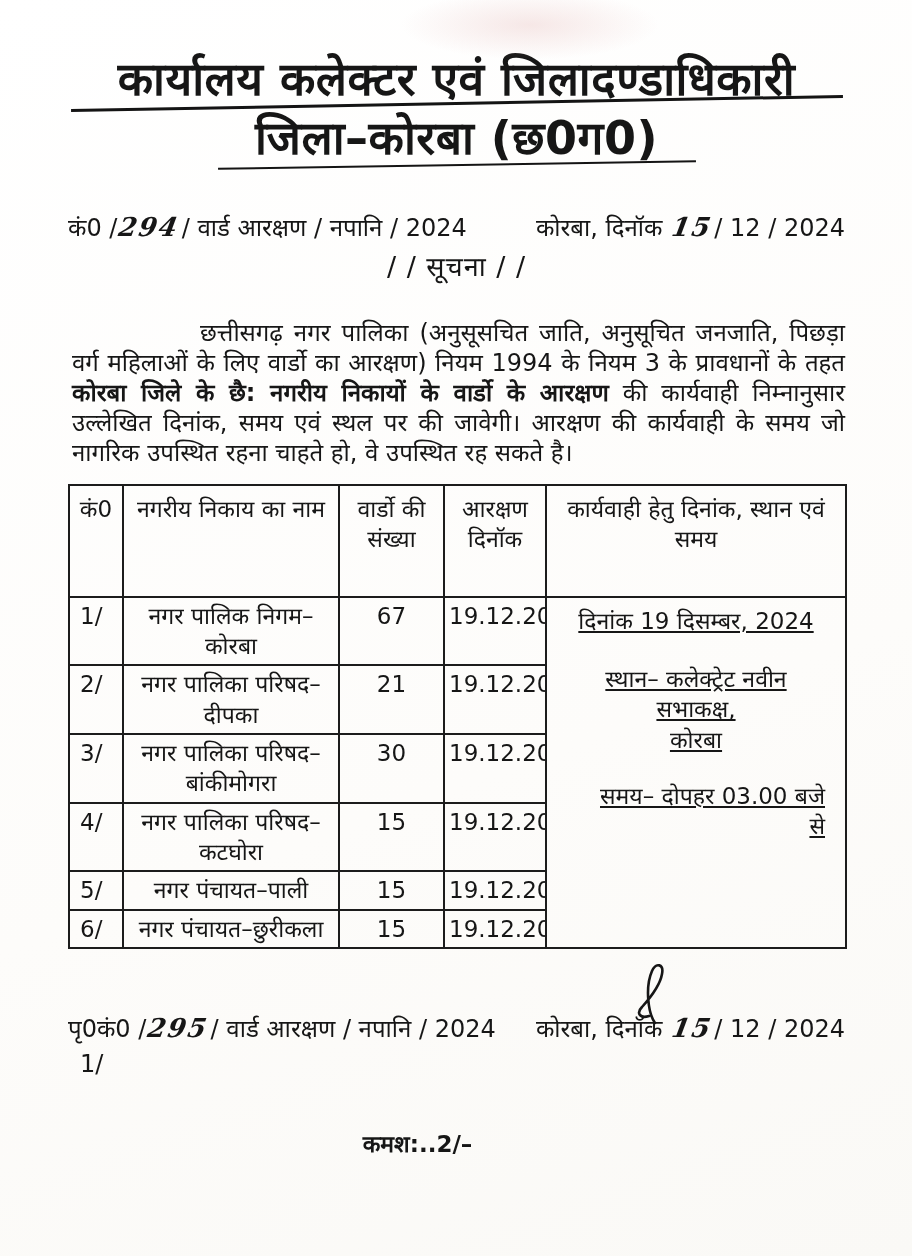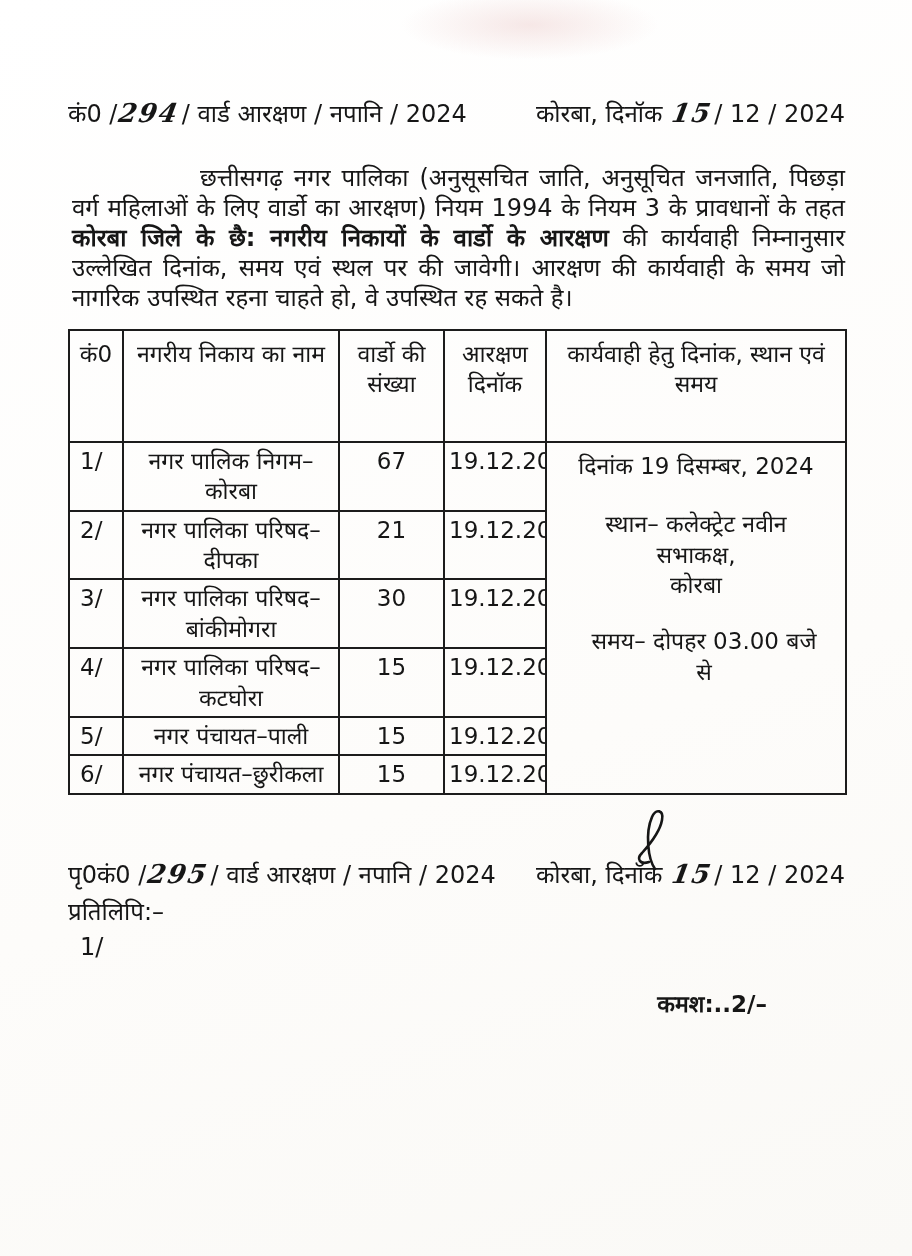--- a/index.html
+++ b/index.html
@@ -55,60 +55,67 @@
   .col-name{width:216px;}
   .col-wards{width:105px;}
   .col-date{width:102px;}
   .col-proc{width:300px;}
   td.sno{text-align:left;padding-left:10px;}
   tr.r1 td,tr.r2 td{height:67px;}
   tr.r3 td{height:62px;}
   tr.r4 td{height:55px;}
   tr.r5 td{height:30px;}
   tr.r6 td{height:32px;}
-  td.proc{padding:6px 20px;}
+  td.proc{padding:6px 20px;text-decoration:underline;}
   .proc-line1{text-align:center;margin-top:2px;}
   .proc-place{text-align:center;margin-top:28px;}
-  .proc-time{text-align:center;padding-left:16px;margin-top:26px;}
+  .proc-time{text-align:right;padding-left:16px;margin-top:26px;}
   
   .sig-block{
     width:330px;margin-left:auto;margin-right:8px;margin-top:10px;
     text-align:center;font-size:24px;line-height:31px;position:relative;
   }
   .sig-mark{display:block;margin:0 auto -16px auto;position:relative;left:-18px;}
   .sig-line1{position:relative;display:inline-block;}
   .sig-line3 .tick{vertical-align:middle;margin-right:-6px;}
   
   .footer-ref-row{display:flex;justify-content:space-between;align-items:baseline;margin-top:2px;font-size:24px;}
   .copy-label{font-size:24px;margin-top:4px;}
   .copy-item{display:flex;font-size:24px;margin-top:6px;}
   .copy-item .sno{width:125px;padding-left:12px;box-sizing:border-box;}
   .continuation{
-    text-align:right;padding-right:78px;margin-top:26px;
+    text-align:center;padding-right:78px;margin-top:49px;
     font-size:23px;font-weight:bold;
   }
 </style>
 </head>
 <body>
 
 <div class="page">
 
   <div class="smudge"></div>
 
+  <div class="doc-header">
+    <div class="title">कार्यालय कलेक्टर एवं जिलादण्डाधिकारी</div>
+    <div class="rule rule1"></div>
+    <div class="title">जिला–कोरबा (छ0ग0)</div>
+    <div class="rule rule2"></div>
+  </div>
 
   <div class="ref-row">
     <div>
       <span>कं0 /</span><span class="hand">294</span><span>/ वार्ड आरक्षण / नपानि / 2024</span>
     </div>
     <div>
       <span>कोरबा, दिनॉक</span>
       <span class="hand">15</span><span>/ 12 / 2024</span>
     </div>
   </div>
 
+  <div class="notice-heading">/ / सूचना / /</div>
 
   <p class="body-para">
     <span>छत्तीसगढ़ नगर पालिका (अनुसूसचित जाति, अनुसूचित जनजाति, पिछड़ा वर्ग महिलाओं के लिए वार्डो का आरक्षण) नियम 1994 के नियम 3 के प्रावधानों के तहत </span><b>कोरबा जिले के छै: नगरीय निकायों के वार्डो के आरक्षण</b><span> की कार्यवाही निम्नानुसार उल्लेखित दिनांक, समय एवं स्थल पर की जावेगी।  आरक्षण की कार्यवाही के समय जो नागरिक उपस्थित रहना चाहते हो, वे उपस्थित रह सकते है।</span>
   </p>
 
   <table class="res-table">
     <colgroup>
       <col class="col-sno">
         <col class="col-name">
         <col class="col-wards">
@@ -181,21 +188,20 @@
   <div class="footer-ref-row">
     <div>
       <span>पृ0कं0 /</span><span class="hand">295</span><span>/ वार्ड आरक्षण / नपानि / 2024</span>
     </div>
     <div>
       <span>कोरबा, दिनॉक</span>
       <span class="hand">15</span><span>/ 12 / 2024</span>
     </div>
   </div>
 
-  <div class="copy-label">प्रतिलिपि:–</div>
 
   <div class="copy-item">
     <span class="sno">1/</span>
   </div>
 
   <div class="continuation">कमश:..2/–</div>
 
 </div>
 
 </body></html>

